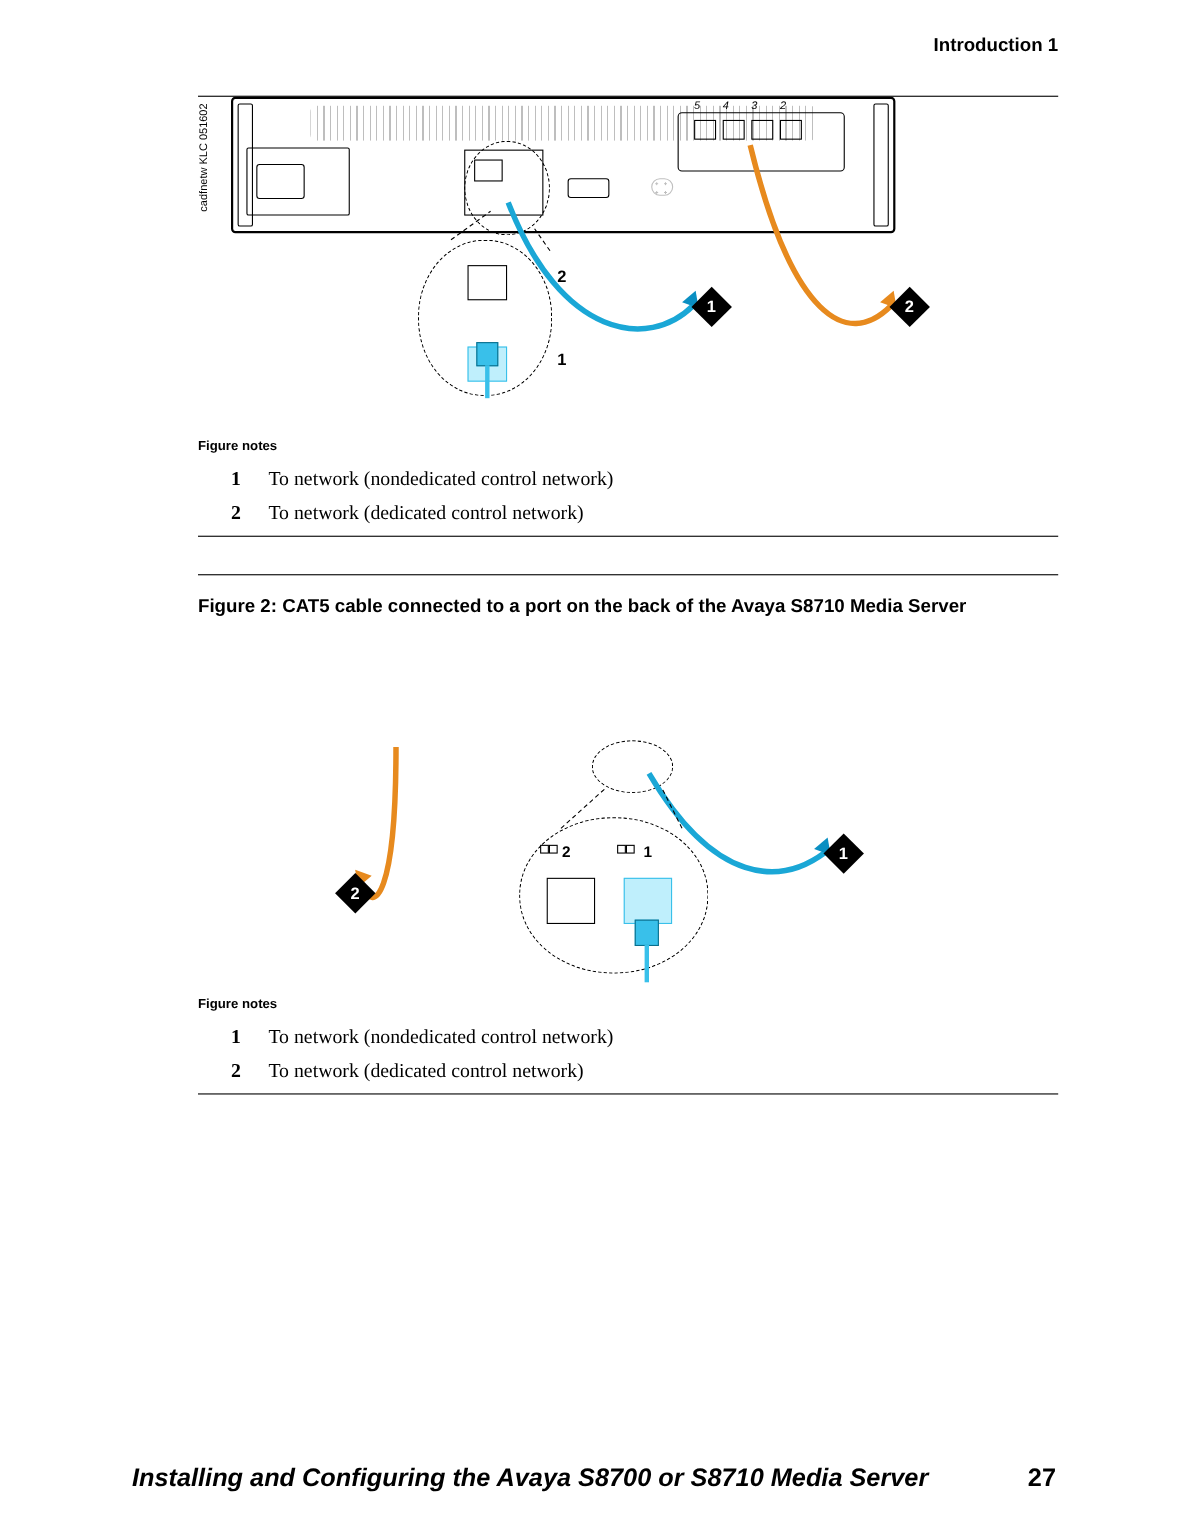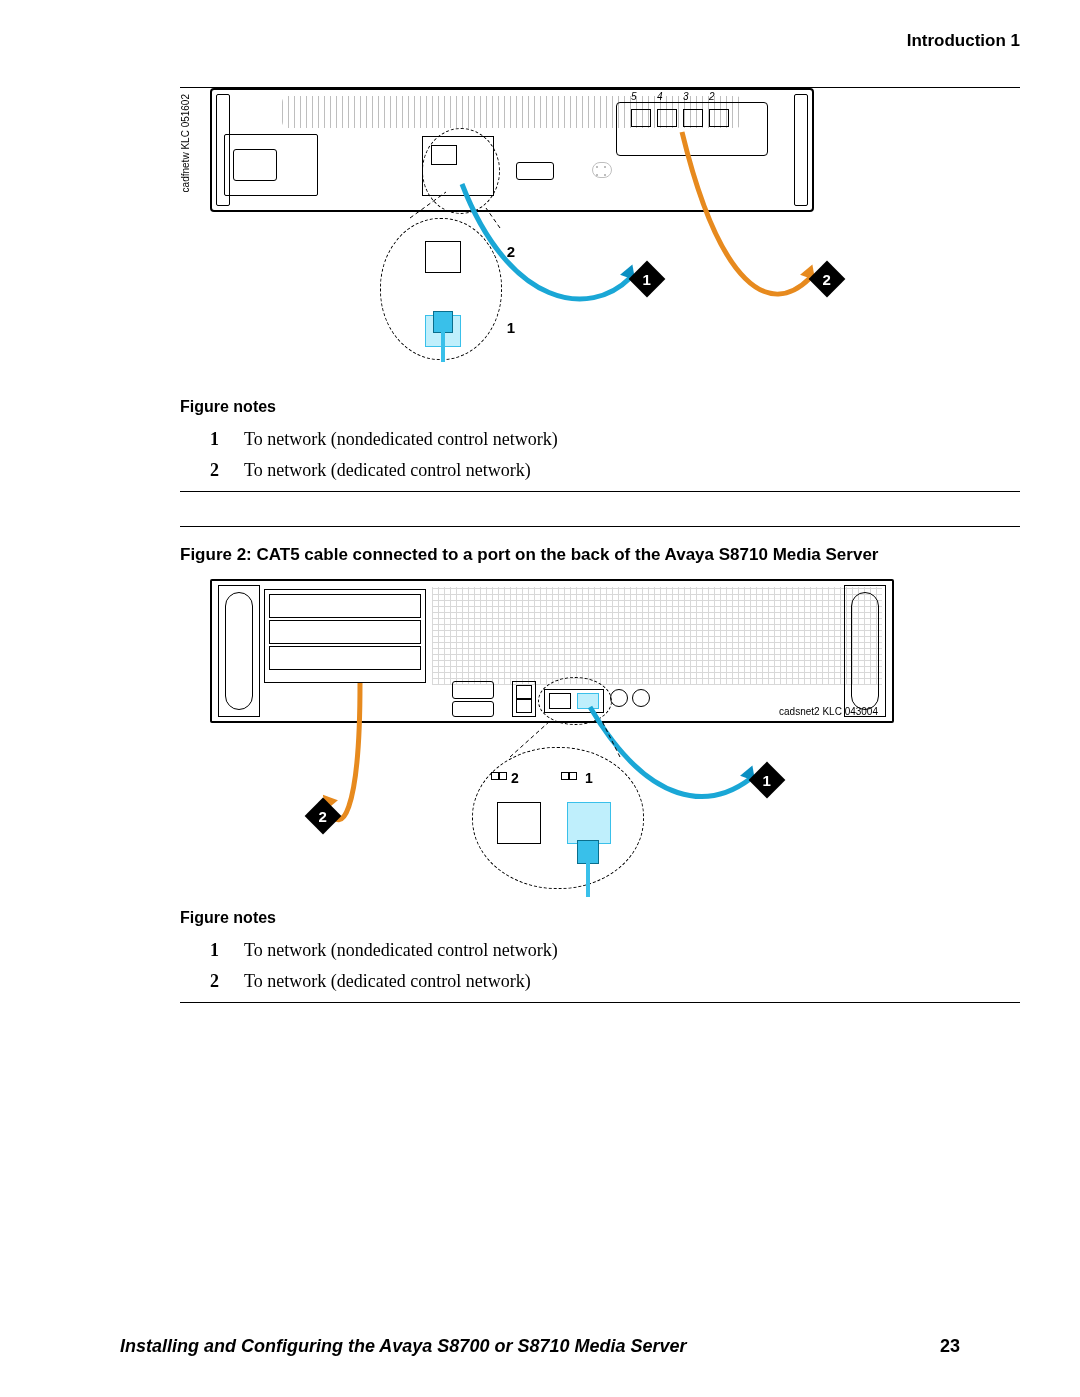--- a/index.html
+++ b/index.html
@@ -8,21 +8,21 @@
     background: #fff;
     font-family: Arial, Helvetica, sans-serif;
     font-size: 16px;
     color: #000;
   }
   .page {
     width: 1080px;
     height: 1397px;
     position: relative;
     box-sizing: border-box;
-    padding: 30px 60px 40px 180px;
+    padding: 30px 118px 40px 180px;
   }
   .header {
     text-align: right;
     font-size: 17px;
     line-height: 1.35;
   }
   .header .chap { font-weight: 700; }
   .header .sub  { font-weight: 400; }
 
   .hr { border: none; border-top: 1.5px solid #000; margin: 0; }
@@ -228,29 +228,29 @@
   }
   .chassis2 .handle{
     position:absolute; top:4px; width:40px; height:130px; border:1.5px solid #000;
   }
   .chassis2 .handle.l{left:6px} .chassis2 .handle.r{right:6px}
   .chassis2 .handle::before{
     content:""; position:absolute; left:6px; right:6px; top:6px; bottom:6px;
     border:1px solid #000; border-radius:14px;
   }
 
-  .notes-heading{ font-weight:700; font-size:16px; margin:10px 0 8px 0;}
+  .notes-heading{ font-weight:700; font-size:12px; margin:10px 0 8px 0;}
   .notes{ font-family: "Times New Roman", Times, serif; font-size:18px; margin-left:30px;}
   .notes .row{ display:flex; gap:18px; line-height:1.7;}
   .notes .row .num{ font-weight:700; width:16px;}
 
   .footer{
     position:absolute; left:120px; right:120px; bottom:40px;
     display:flex; justify-content:space-between;
-    font-weight:700; font-size:18px; font-style:italic;
+    font-weight:700; font-size:23px; font-style:italic;
   }
   .footer .pagenum{ font-style:normal;}
 </style>
 </head>
 <body>
 
 <div class="page">
 
   <div class="header">
     <div class="chap">Introduction 1</div>
@@ -318,37 +318,20 @@
       <span class="num">2</span>
       <span>To network (dedicated control network)</span>
     </div>
   </div>
   <hr class="hr hr-bottom">
 
   <hr class="hr" style="margin-top:34px;">
   <div class="fig-caption">Figure 2: CAT5 cable connected to a port on the back of the Avaya S8710 Media Server</div>
 
   <div class="figure-box" style="height:320px;">
-    <div class="chassis2">
-      <div class="handle l"></div>
-        <div class="handle r"></div>
-      <div class="grid"></div>
-      <div class="cardcage">
-        <div class="slot s1"></div>
-          <div class="slot s2"></div>
-          <div class="slot s3"></div>
-      </div>
-      <div class="serial"></div>
-        <div class="serial2"></div>
-      <div class="usb"></div>
-      <div class="dual"></div>
-      <div class="ps2 a"></div>
-        <div class="ps2 b"></div>
-      <span class="credit">cadsnet2 KLC 043004</span>
-    </div>
 
     <div class="zoom-ellipse" style="left:328px; top:98px; width:72px; height:46px;"></div>
 
     <div class="zoom-box2" style="left:262px; top:168px;">
       <span class="ico iA"></span>
       <span class="ico iB"></span>
       <span class="tag tA">2</span>
       <span class="tag tB">1</span>
       <div class="port pA"></div>
       <div class="port pB"></div>
@@ -382,16 +365,16 @@
       <span class="num">2</span>
       <span>To network (dedicated control network)</span>
     </div>
   </div>
   <hr class="hr hr-bottom">
 
   <div class="footer">
     <div>
       <div>Installing and Configuring the Avaya S8700 or S8710 Media Server</div>
     </div>
-    <div class="pagenum">23</div>
+    <div class="pagenum">27</div>
   </div>
 
 </div>
 
 </body></html>

